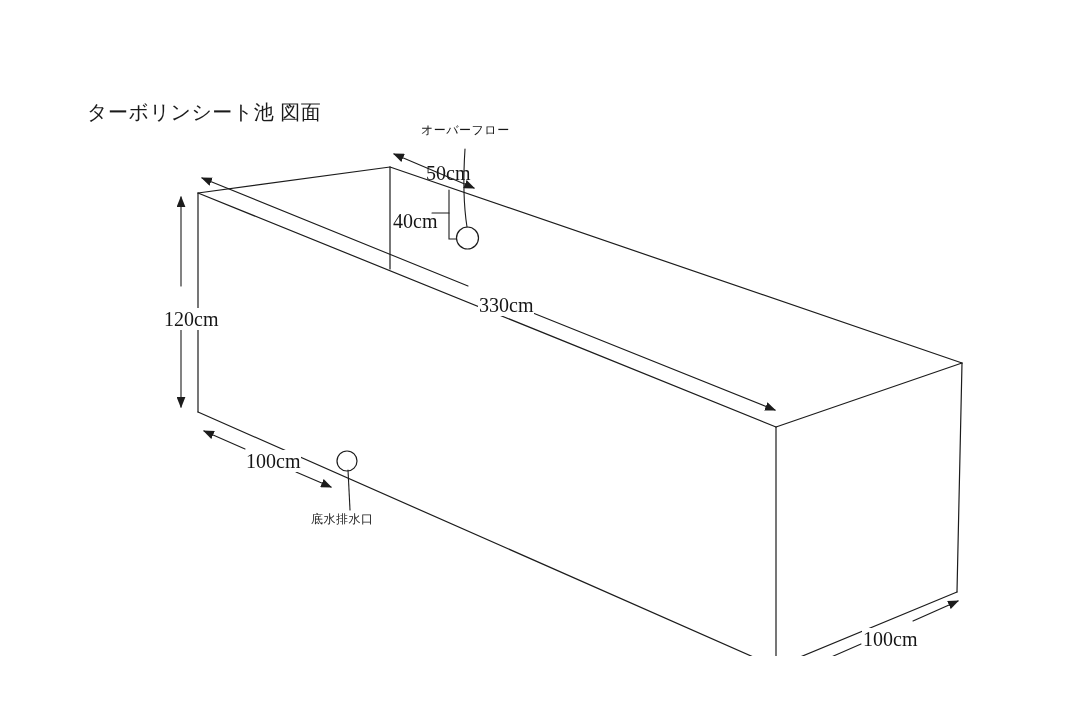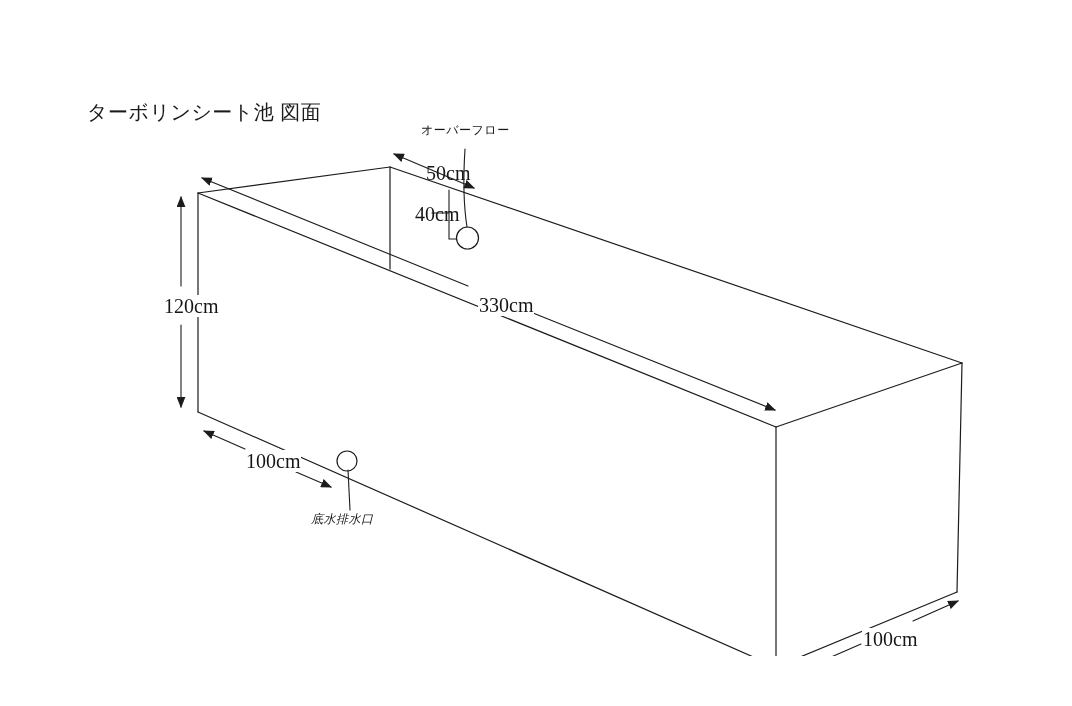--- a/index.html
+++ b/index.html
@@ -45,26 +45,26 @@
     font-size: 12px;
     letter-spacing: 0.5px;
     font-family: "Liberation Serif", "DejaVu Serif", serif;
   }
   .bg-white {
     background: #ffffff;
     padding: 0 1px;
   }
   #overflow-label { left: 421px; top: 124px; }
   #dim-50        { left: 426px; top: 162px; }
-  #dim-40        { left: 393px; top: 203px; margin-left: 22px; }
+  #dim-40        { left: 393px; top: 210px; }
   #dim-330       { left: 478px; top: 286px; margin-top: 8px; }
-  #dim-120       { left: 163px; top: 295px; }
+  #dim-120       { left: 163px; top: 308px; }
   #dim-100-front { left: 245px; top: 450px; }
   #dim-100-side  { left: 862px; top: 628px; }
-  #drain-label   { left: 311px; top: 513px; font-style: italic; }
+  #drain-label   { left: 311px; top: 513px; }
 </style>
 </head>
 <body>
 
 <div id="canvas">
 
   <svg id="drawing-svg" width="1072" height="706" viewBox="0 0 1072 706">
     <defs>
       <marker id="arrow" viewBox="0 0 10 8" refX="9" refY="4" markerWidth="11" markerHeight="9" markerUnits="userSpaceOnUse" orient="auto-start-reverse">
         <path d="M0,0 L10,4 L0,8 z" fill="#1c1c1c"></path>

